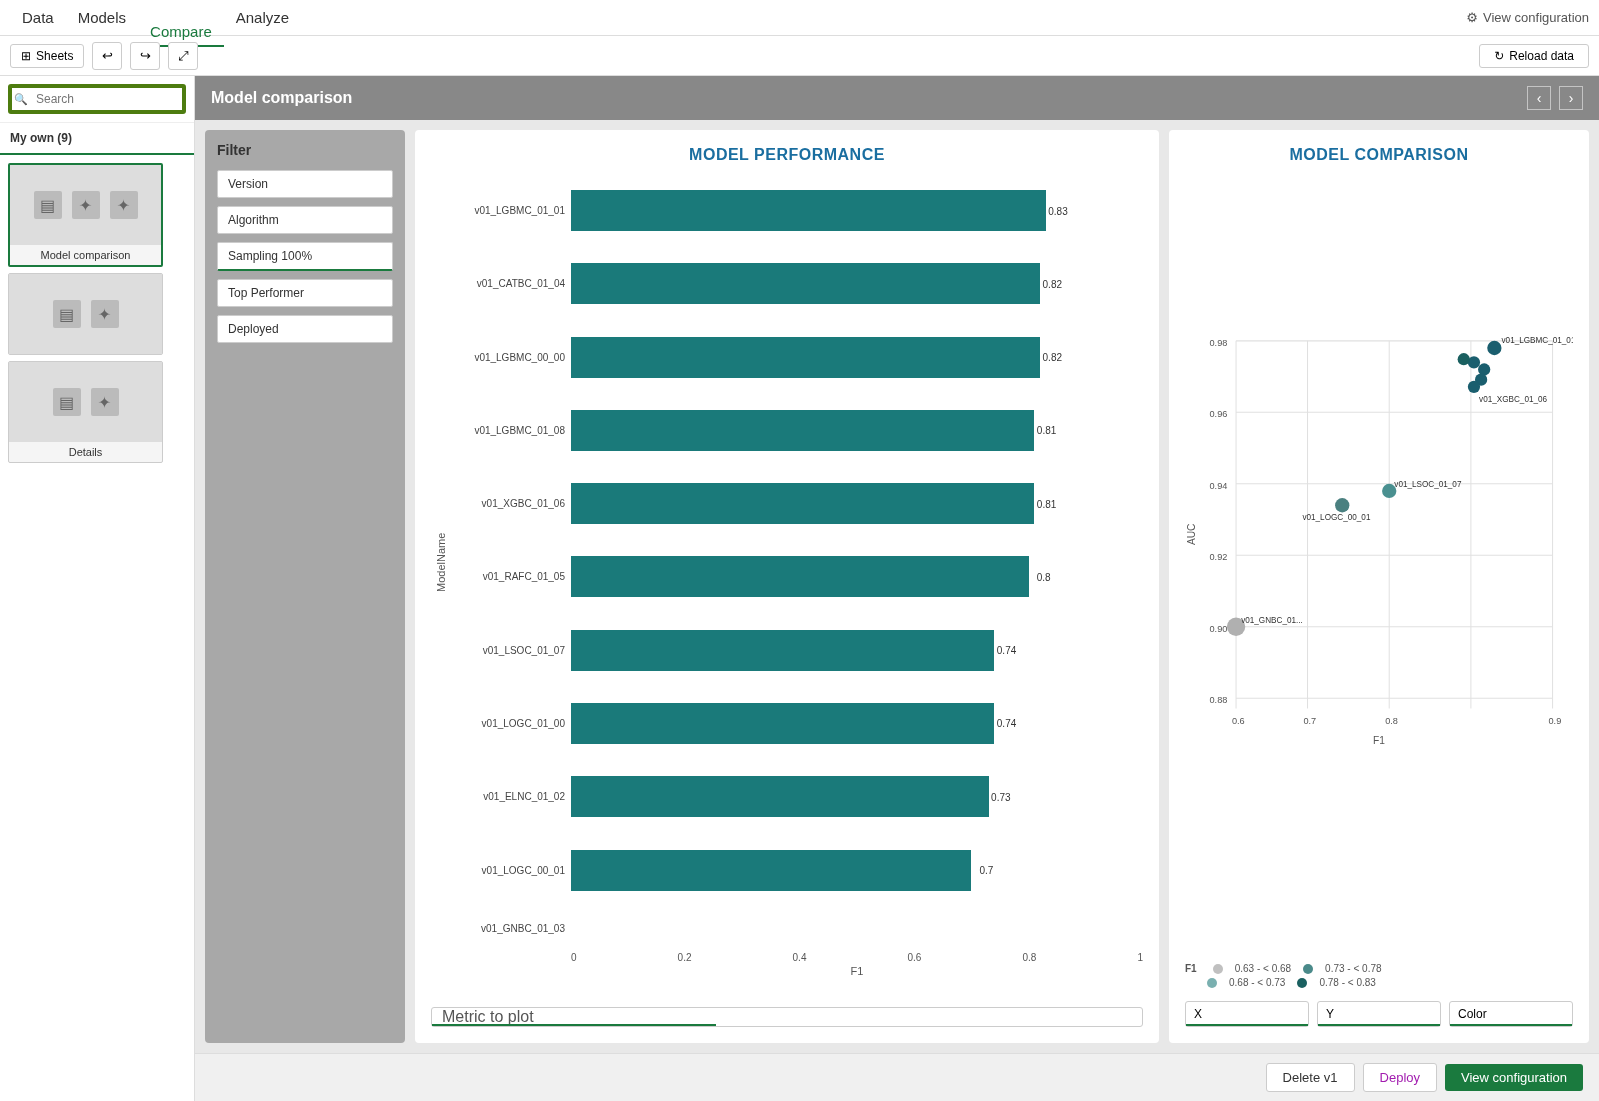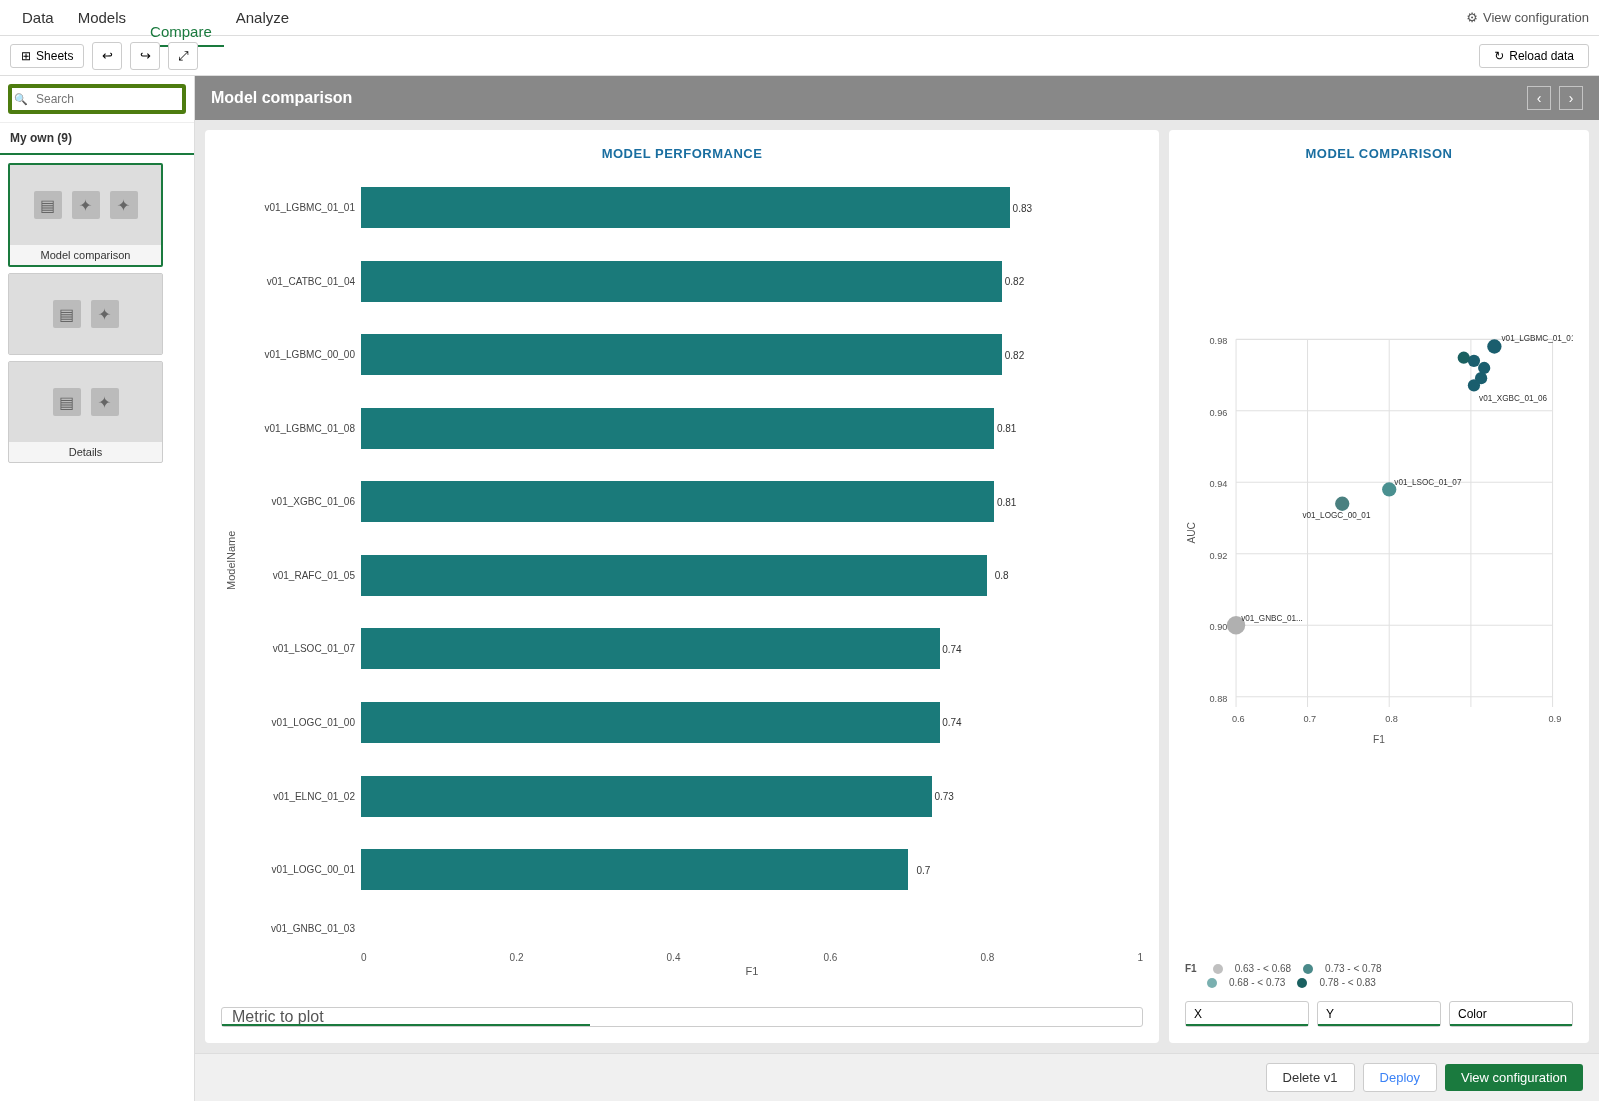--- a/index.html
+++ b/index.html
@@ -101,21 +101,21 @@
       padding: 6px 10px; font-size: 12px; color: #333; cursor: pointer;
     }
     .filter-item.active-green { border-bottom: 2px solid #1a7a3e; }
 
     
     .chart-panel {
       flex: 1; background: #fff; border-radius: 4px; padding: 16px;
       display: flex; flex-direction: column;
     }
     .chart-title {
-      text-align: center; font-size: 13px; font-weight: bold; color: #1a6ea0;
+      text-align: center; font-size: 16px; font-weight: bold; color: #1a6ea0;
       margin-bottom: 12px; letter-spacing: 0.5px;
     }
 
     
     .bar-chart-area { flex: 1; display: flex; flex-direction: column; position: relative; }
     .bar-chart-container { display: flex; flex: 1; }
     .y-axis-label {
       writing-mode: vertical-rl; transform: rotate(180deg);
       font-size: 11px; color: #555; display: flex; align-items: center; justify-content: center;
       width: 20px; margin-right: 4px;
@@ -170,21 +170,21 @@
     .btn-secondary {
       padding: 6px 16px; border: 1px solid #ccc; background: #fff;
       cursor: pointer; border-radius: 3px; font-size: 13px; color: #333;
     }
     .btn-primary {
       padding: 6px 16px; border: none; background: #1a7a3e;
       cursor: pointer; border-radius: 3px; font-size: 13px; color: #fff;
     }
     .btn-deploy {
       padding: 6px 16px; border: 1px solid #ccc; background: #fff;
-      cursor: pointer; border-radius: 3px; font-size: 13px; color: #3b82f6;
+      cursor: pointer; border-radius: 3px; font-size: 13px; color: #a21caf;
     }
 
     .legend-area { margin-top: 8px; font-size: 10px; color: #555; }
     .legend-row { display: flex; gap: 12px; align-items: center; margin-bottom: 3px; }
     .legend-dot { width: 10px; height: 10px; border-radius: 50%; display: inline-block; }
   </style>
 </head>
 <body>
 
 <div class="top-nav">
@@ -254,20 +254,28 @@
     <div class="page-header">
       <span>Model comparison</span>
       <div class="page-header-nav">
         <button class="nav-arrow">‹</button>
         <button class="nav-arrow">›</button>
       </div>
     </div>
 
     <div class="inner-layout">
 
+      <div class="filter-panel">
+        <div class="filter-title">Filter</div>
+        <div class="filter-item">Version</div>
+        <div class="filter-item">Algorithm</div>
+        <div class="filter-item active-green">Sampling 100%</div>
+        <div class="filter-item">Top Performer</div>
+        <div class="filter-item">Deployed</div>
+      </div>
 
       <div class="chart-panel">
         <div class="chart-title">MODEL PERFORMANCE</div>
         <div class="bar-chart-area">
           <div class="bar-chart-container">
             <div class="y-axis-label">ModelName</div>
             <div class="bars-area" id="bars-area">
             <div class="bar-row">
                   <div class="bar-label">v01_LGBMC_01_01</div>
                   <div class="bar-track">

